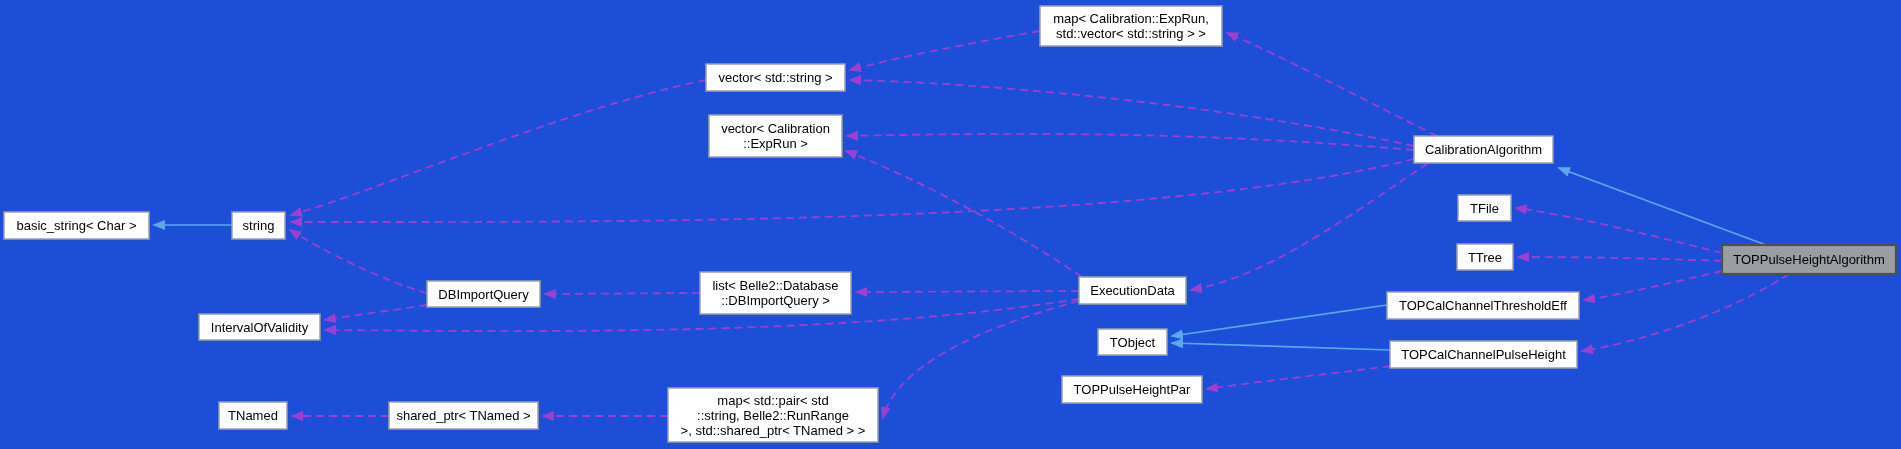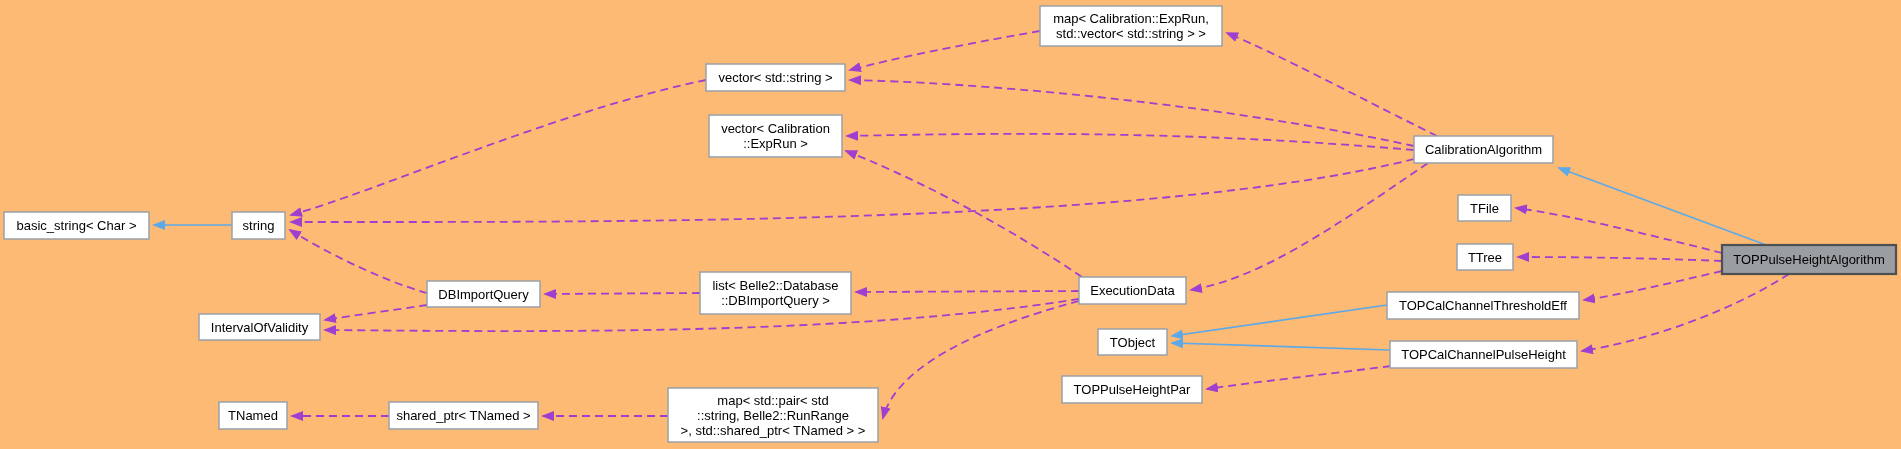--- a/index.html
+++ b/index.html
@@ -4,21 +4,21 @@
 <style>
   html, body {
     margin: 0;
     padding: 0;
     background: #000000;
   }
   .stage {
     position: relative;
     width: 1901px;
     height: 449px;
-    background: #fdba74;
+    background: #1d4ed8;
     overflow: hidden;
   }
   svg text {
     font-family: "Liberation Sans", sans-serif;
     font-size: 13px;
     fill: #000000;
   }
   .node rect { cursor: pointer; }
 </style>
 </head>

